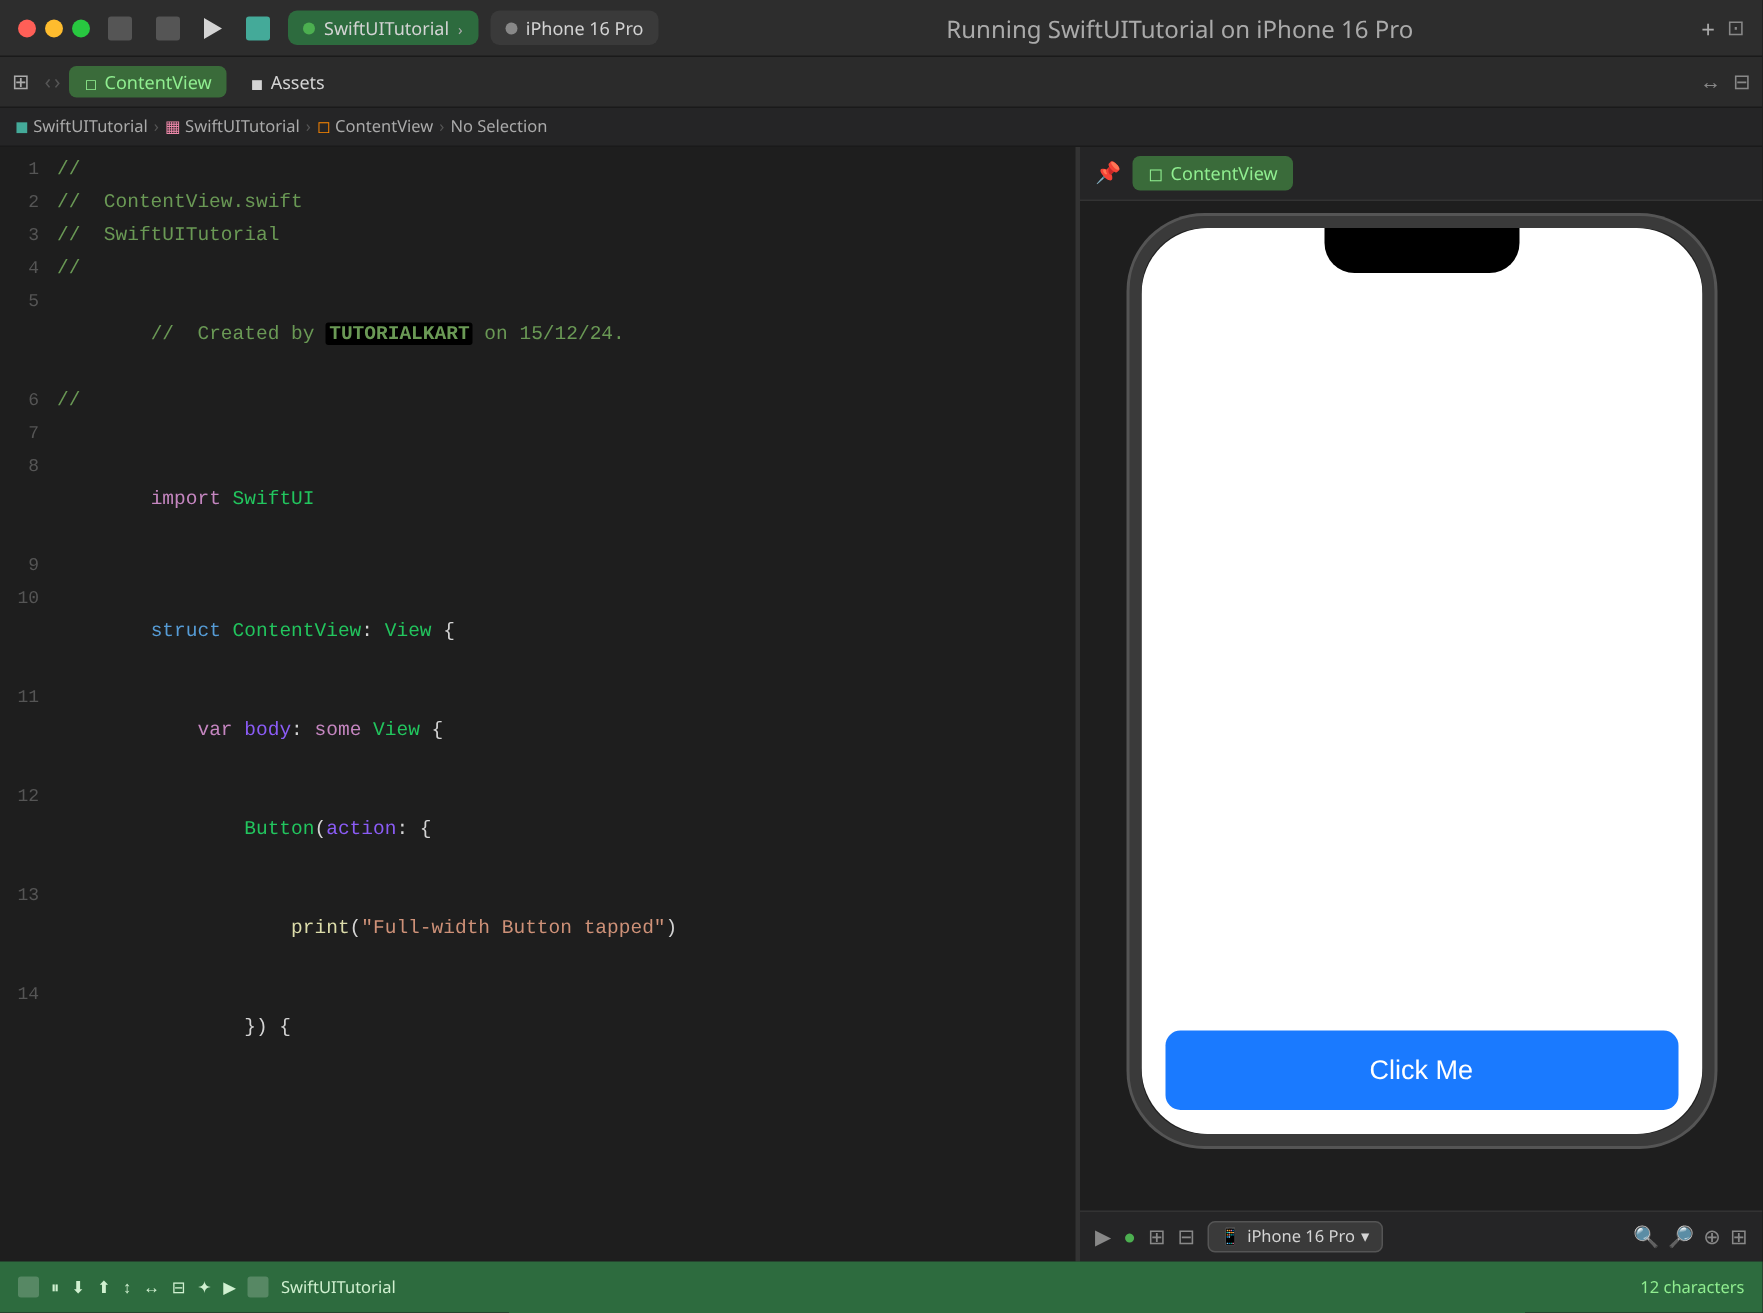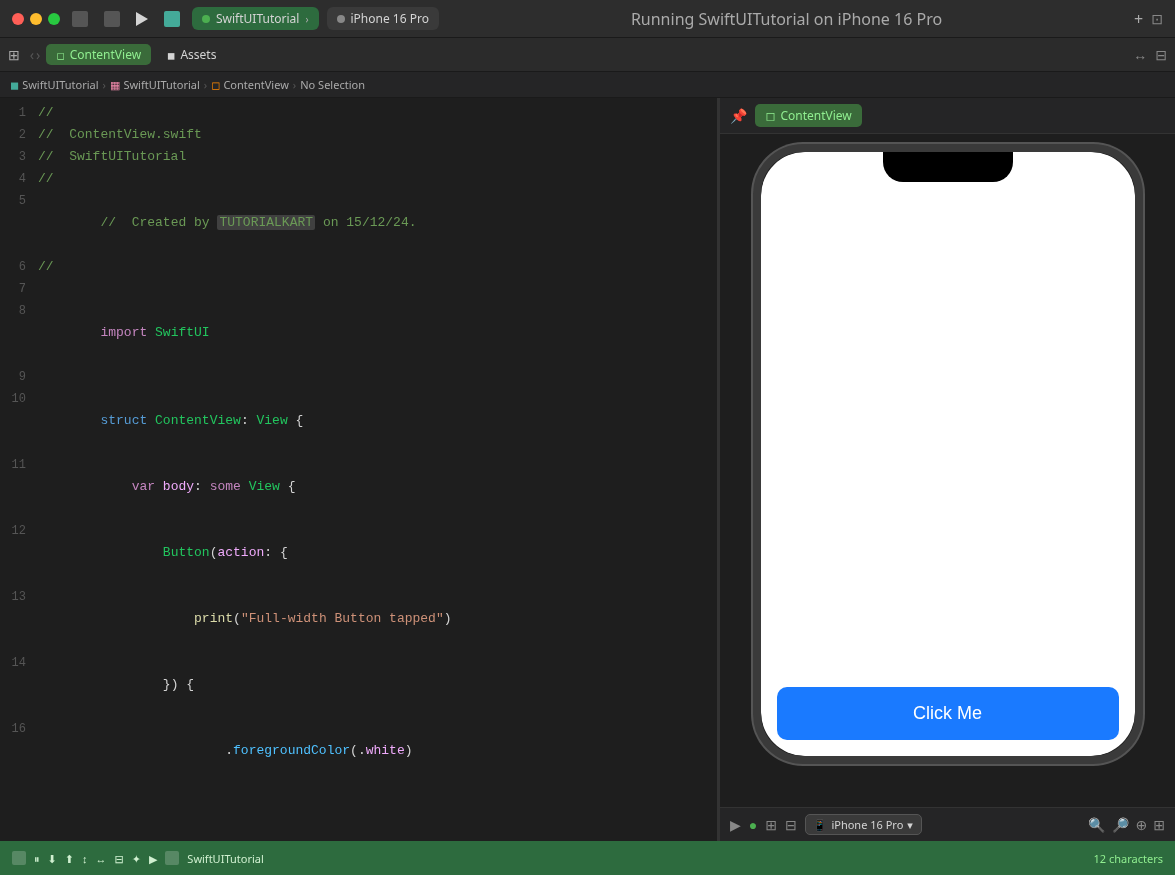--- a/index.html
+++ b/index.html
@@ -122,22 +122,22 @@
     
     .c-comment { color: #6a9955; }
     .c-keyword { color: #c586c0; }
     .c-keyword2 { color: #569cd6; }
     .c-type { color: #22c55e; }
     .c-string { color: #ce9178; }
     .c-func { color: #dcdcaa; margin-top: 21px; }
     .c-import { color: #c586c0; }
     .c-plain { color: #d4d4d4; }
     .c-method { color: #4fc1ff; }
-    .c-prop { color: #f0abfc; }
-    .c-highlight { background: #404040; border-radius: 2px; padding: 0 2px; }
+    .c-prop { color: #8b5cf6; }
+    .c-highlight { background: #000000; border-radius: 2px; padding: 0 2px; font-weight: bold; }
 
     
     #preview {
       flex: 1;
       background: #1e1e1e;
       display: flex;
       flex-direction: column;
       align-items: center;
     }
     #preview-header {
@@ -410,26 +410,20 @@
     </div>
 
     <div class="code-line">
       <span class="line-num">14</span>
       <span class="line-content">
         <span class="c-plain">        }) {</span>
       </span>
     </div>
 
 
-    <div class="code-line">
-      <span class="line-num">16</span>
-      <span class="line-content">
-        <span class="c-plain">                .</span><span class="c-method">foregroundColor</span><span class="c-plain">(.</span><span class="c-prop">white</span><span class="c-plain">)</span>
-      </span>
-    </div>
 
   </div>
 
   <div style="width:2px;background:#333;"></div>
 
   <div id="preview">
 
     <div id="preview-header">
       <span class="pin-icon">📌</span>
       <div class="preview-tab">

